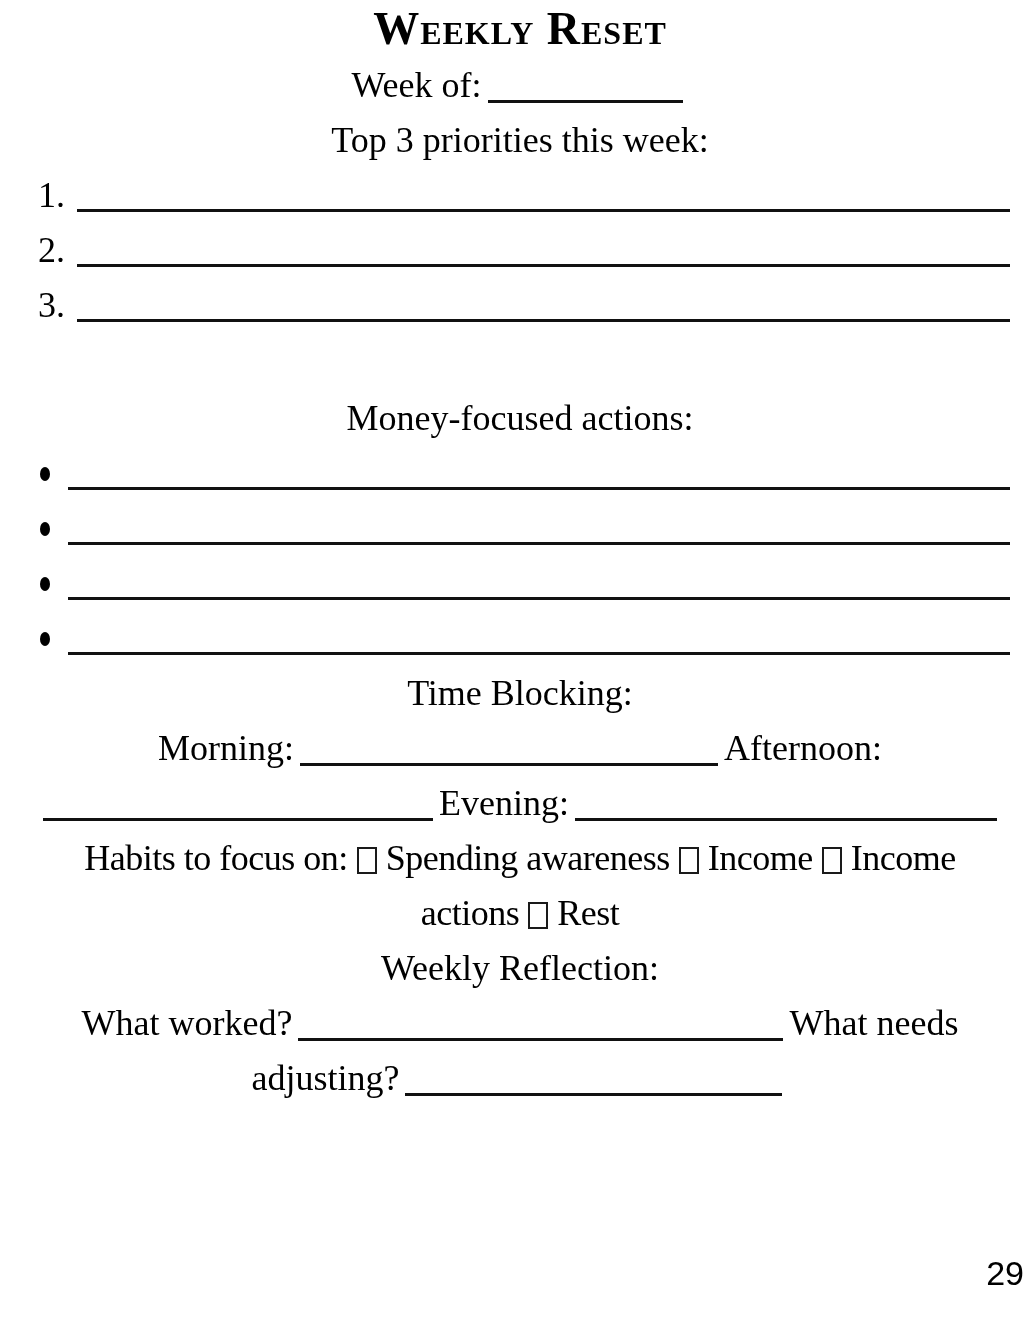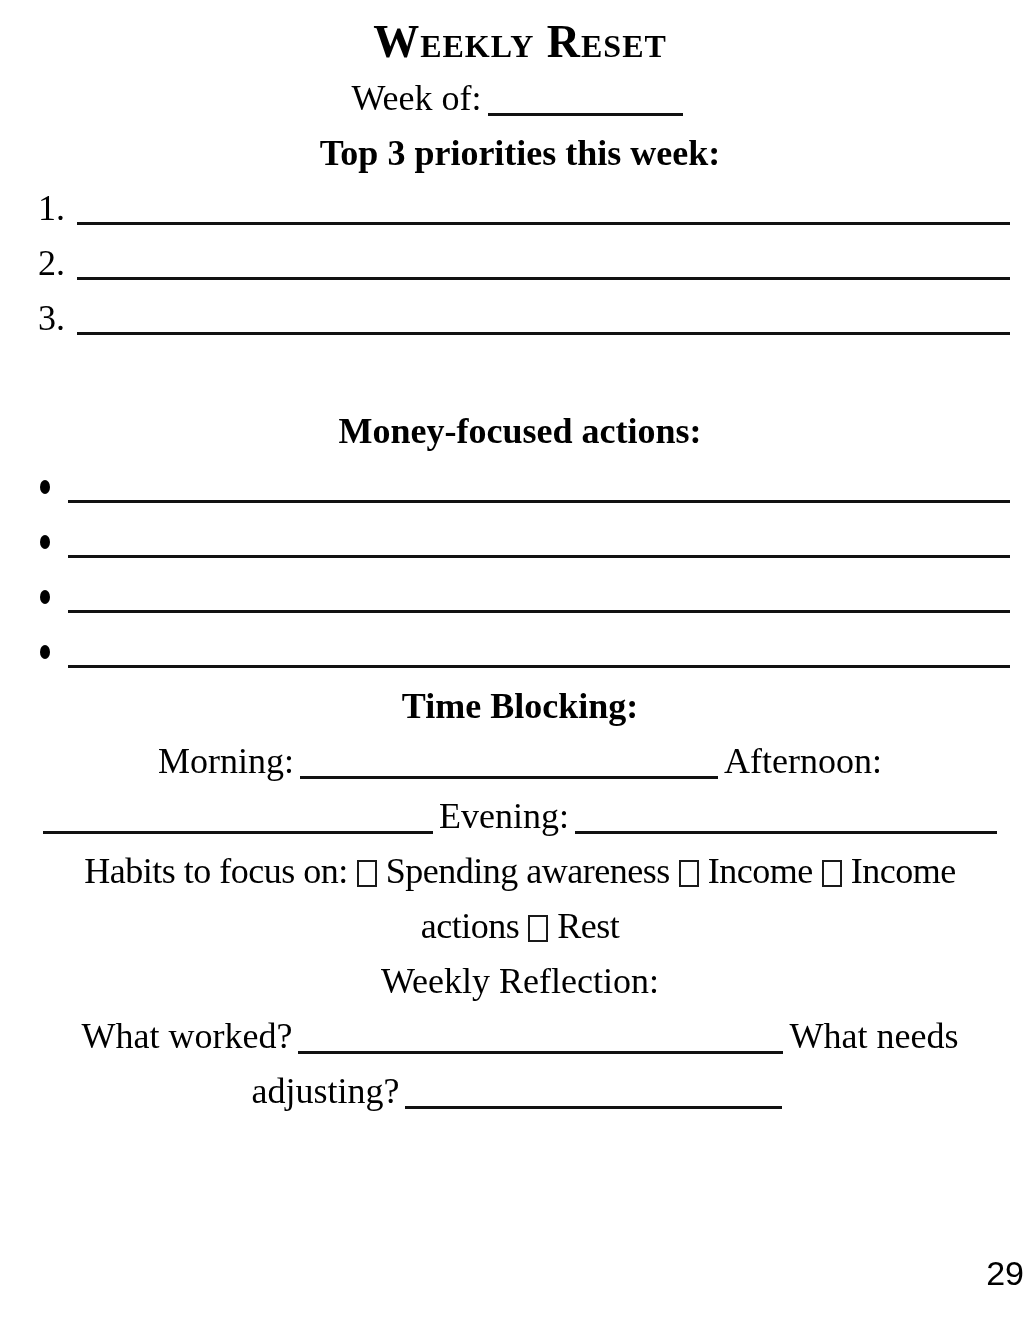--- a/index.html
+++ b/index.html
@@ -6,30 +6,30 @@
   body {
     width: 1024px; height: 1325px;
     background: #ffffff; color: #000000;
     font-family: "Liberation Serif", "DejaVu Serif", serif;
     overflow: hidden;
   }
   .page {
     position: relative;
     width: 1024px; height: 1325px;
     box-sizing: border-box;
-    padding: 13px 14px 0 30px;
+    padding: 0 14px 0 30px;
   }
   .title {
     font-size: 46px; line-height: 58px; font-weight: 700;
     font-variant: small-caps; letter-spacing: 1px;
     text-align: center;
   }
   .line { font-size: 36px; line-height: 55px; }
   .center { text-align: center; }
-  .bold { font-weight: 700; }
+  .bold { font-weight: 400; }
   .nowrap { white-space: nowrap; }
   .habits { letter-spacing: -0.5px; }
   .spacer { height: 58px; }
 
   
   .blank {
     display: inline-block;
     height: 8px;
     border-bottom: 3px solid #111111;
     vertical-align: -6px;

